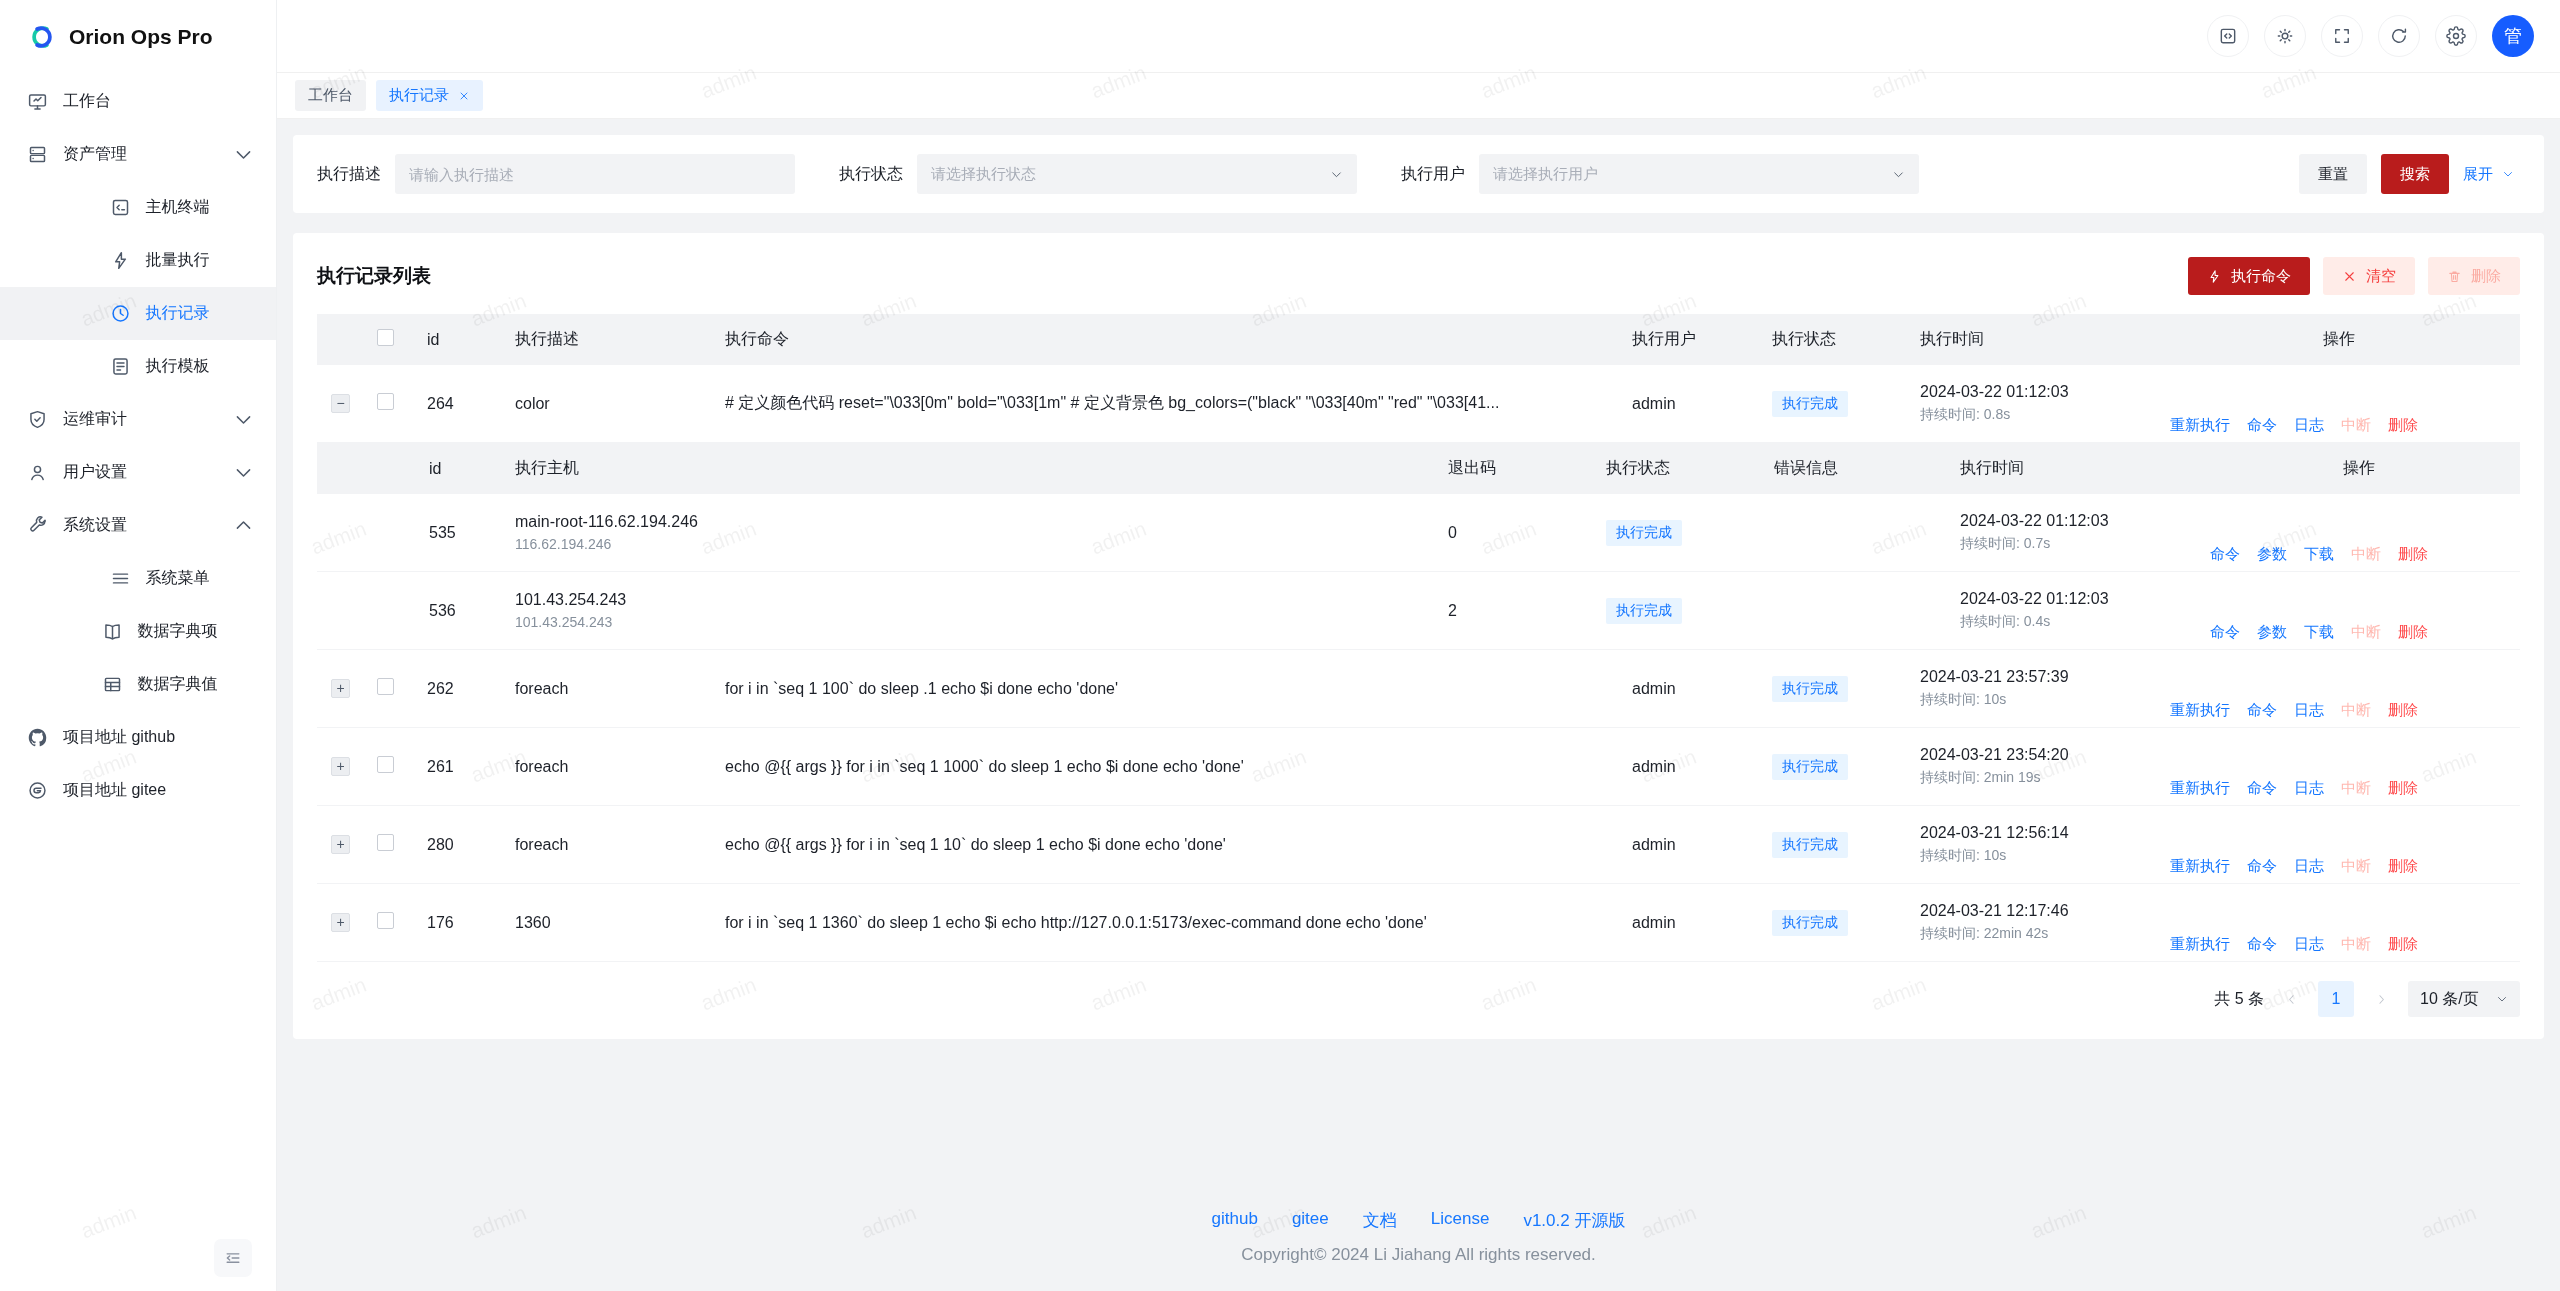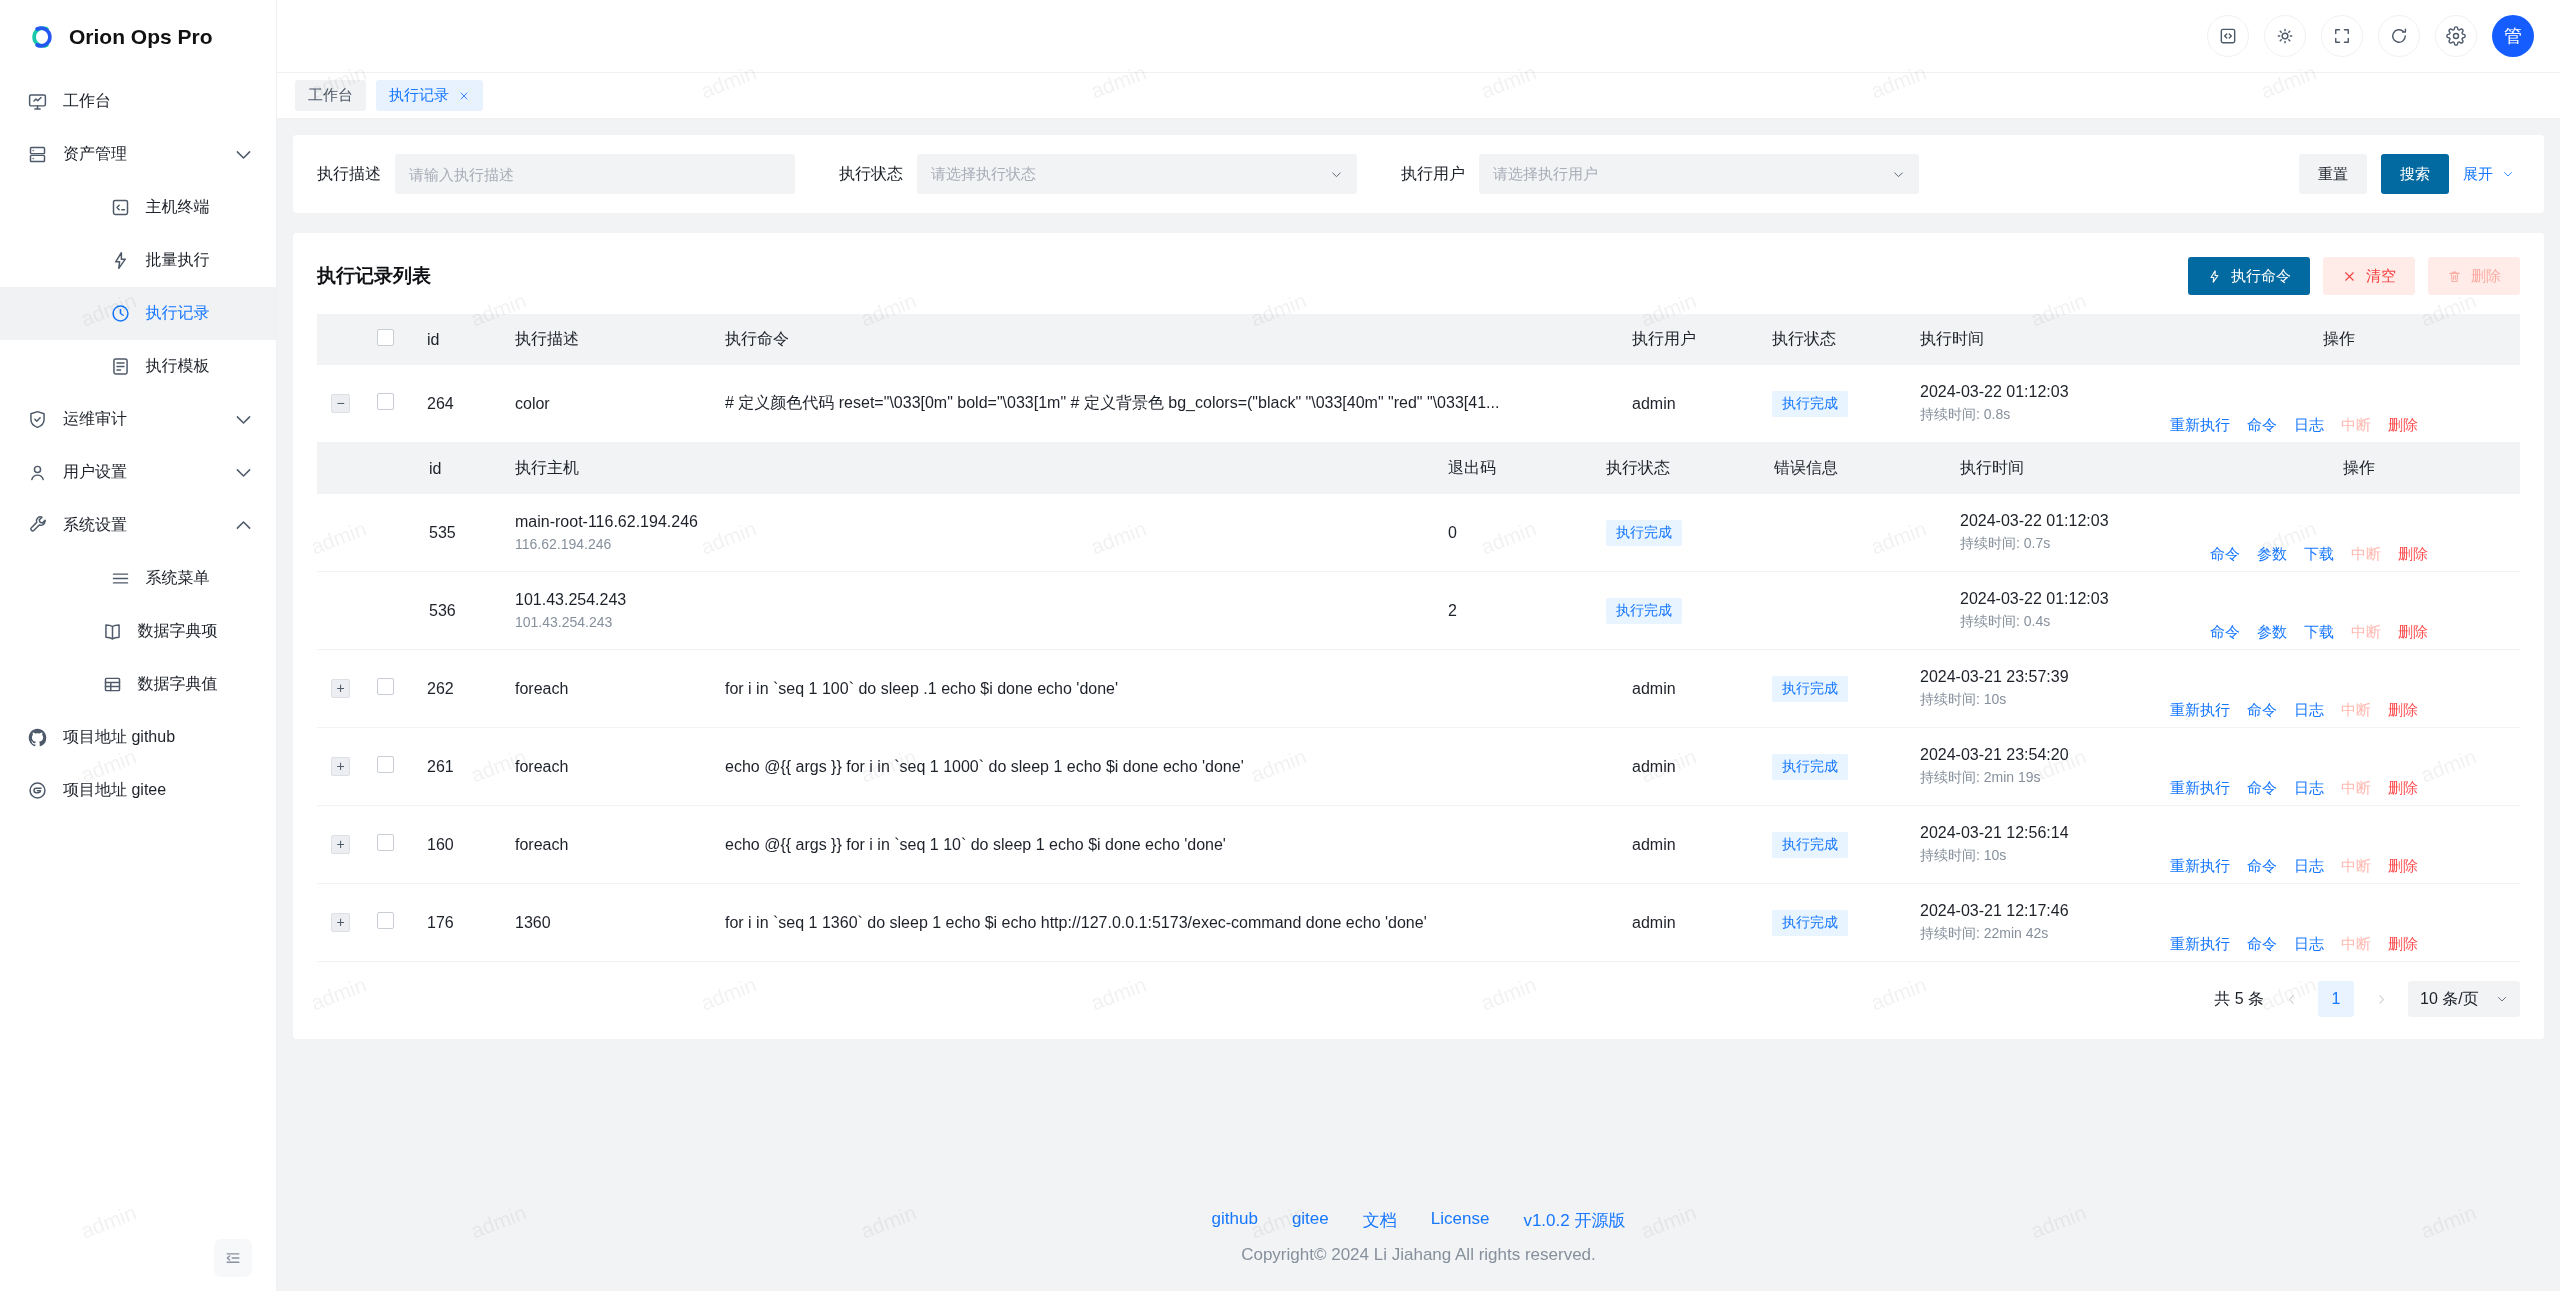--- a/index.html
+++ b/index.html
@@ -48,21 +48,21 @@
   .filter-card{display:flex;align-items:center;padding:19px 24px;}
   .f-label{font-size:16px;color:var(--text);margin-right:14px;white-space:nowrap;}
   .f-input{width:400px;height:40px;background:var(--bg);border:none;border-radius:3px;padding:0 14px;font-size:15px;color:var(--text);font-family:inherit;outline:none;}
   .f-input::placeholder{color:#a9aeb8;}
   .f-select{width:440px;height:40px;background:var(--bg);border-radius:3px;padding:0 14px;display:flex;align-items:center;justify-content:space-between;color:#a9aeb8;font-size:15px;cursor:pointer;}
   .f-select .icon{color:#4e5969;font-size:13px;}
   .f-gap{width:44px;}
   .f-spacer{flex:1;}
   .btn{height:40px;border:none;border-radius:3px;font-size:15px;font-family:inherit;padding:0 19px;cursor:pointer;display:inline-flex;align-items:center;gap:9px;}
   .btn-plain{background:var(--bg);color:var(--text);}
-  .btn-primary{background:#0369a1;color:#fff;}
+  .btn-primary{background:#b91c1c;color:#fff;}
   .btn-text-primary{background:transparent;color:var(--primary);padding:0 6px;}
   .btn-danger-soft{background:var(--danger-soft);color:var(--danger);}
   .btn-danger-soft.dim{color:#fbaca3;}
   .btn .icon{font-size:15px;}
 
   
   .table-card{padding:24px 24px 22px;display:flex;flex-direction:column;}
   .card-head{display:flex;align-items:center;}
   .card-title{font-size:19px;font-weight:bold;color:#0f1115;}
   .card-tools{margin-left:auto;display:flex;gap:13px;}
@@ -531,21 +531,21 @@
                 <span class="alink blue">重新执行</span>
                 <span class="alink blue">命令</span>
                 <span class="alink blue">日志</span>
                 <span class="alink red-disabled">中断</span>
                 <span class="alink red">删除</span>
               </div>
             </div>
             <div class="trow drow g-main">
               <div class="cell"><span class="expand-btn">+</span></div>
               <div class="cell"><span class="checkbox"></span></div>
-              <div class="cell ">160</div>
+              <div class="cell ">280</div>
               <div class="cell ellipsis">foreach</div>
               <div class="cell ellipsis">echo @{{ args }} for i in `seq 1 10` do sleep 1 echo $i done echo 'done'</div>
               <div class="cell ">admin</div>
               <div class="cell"><span class="badge">执行完成</span></div>
               <div class="cell">
                 <div class="t-date">2024-03-21 12:56:14</div>
                 <div class="t-dur">持续时间: 10s</div>
               </div>
               <div class="cell ops">
                 <span class="alink blue">重新执行</span>

